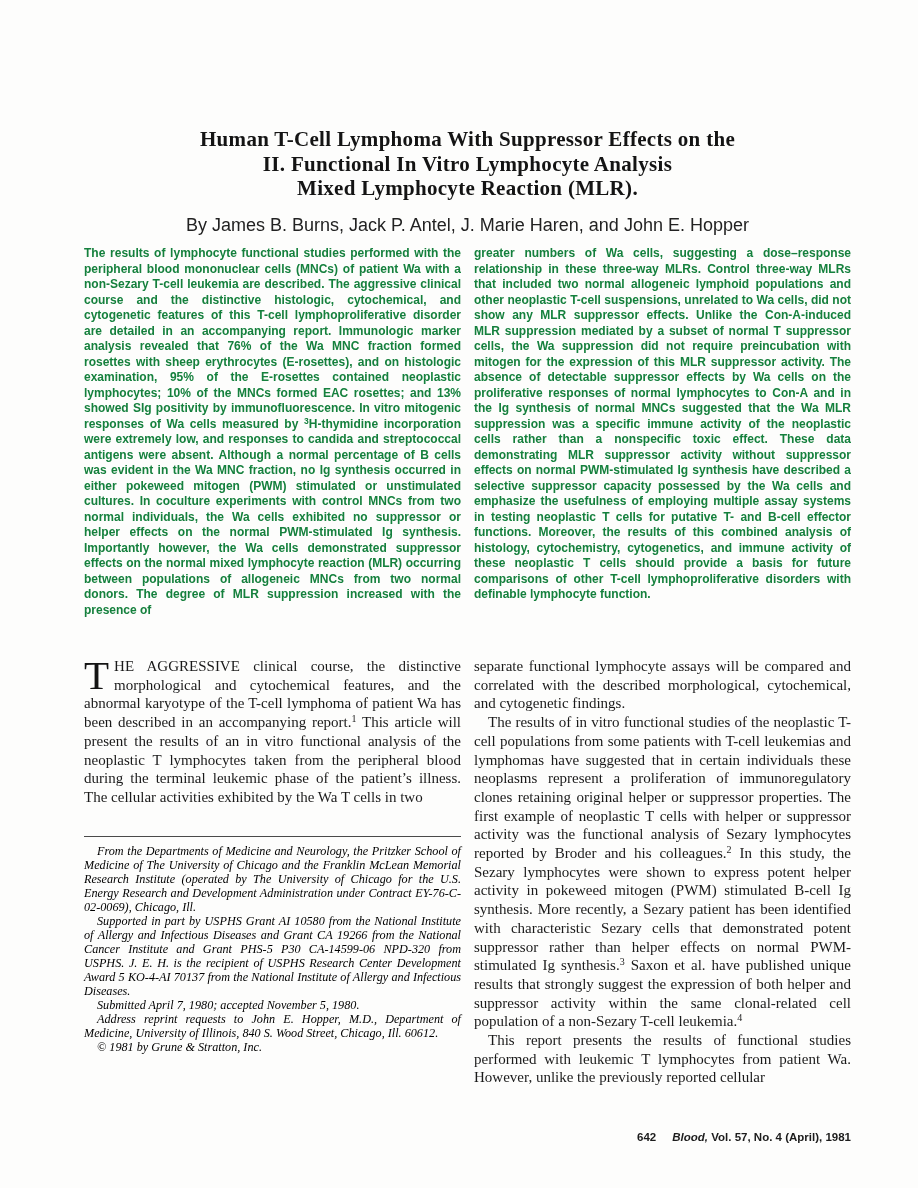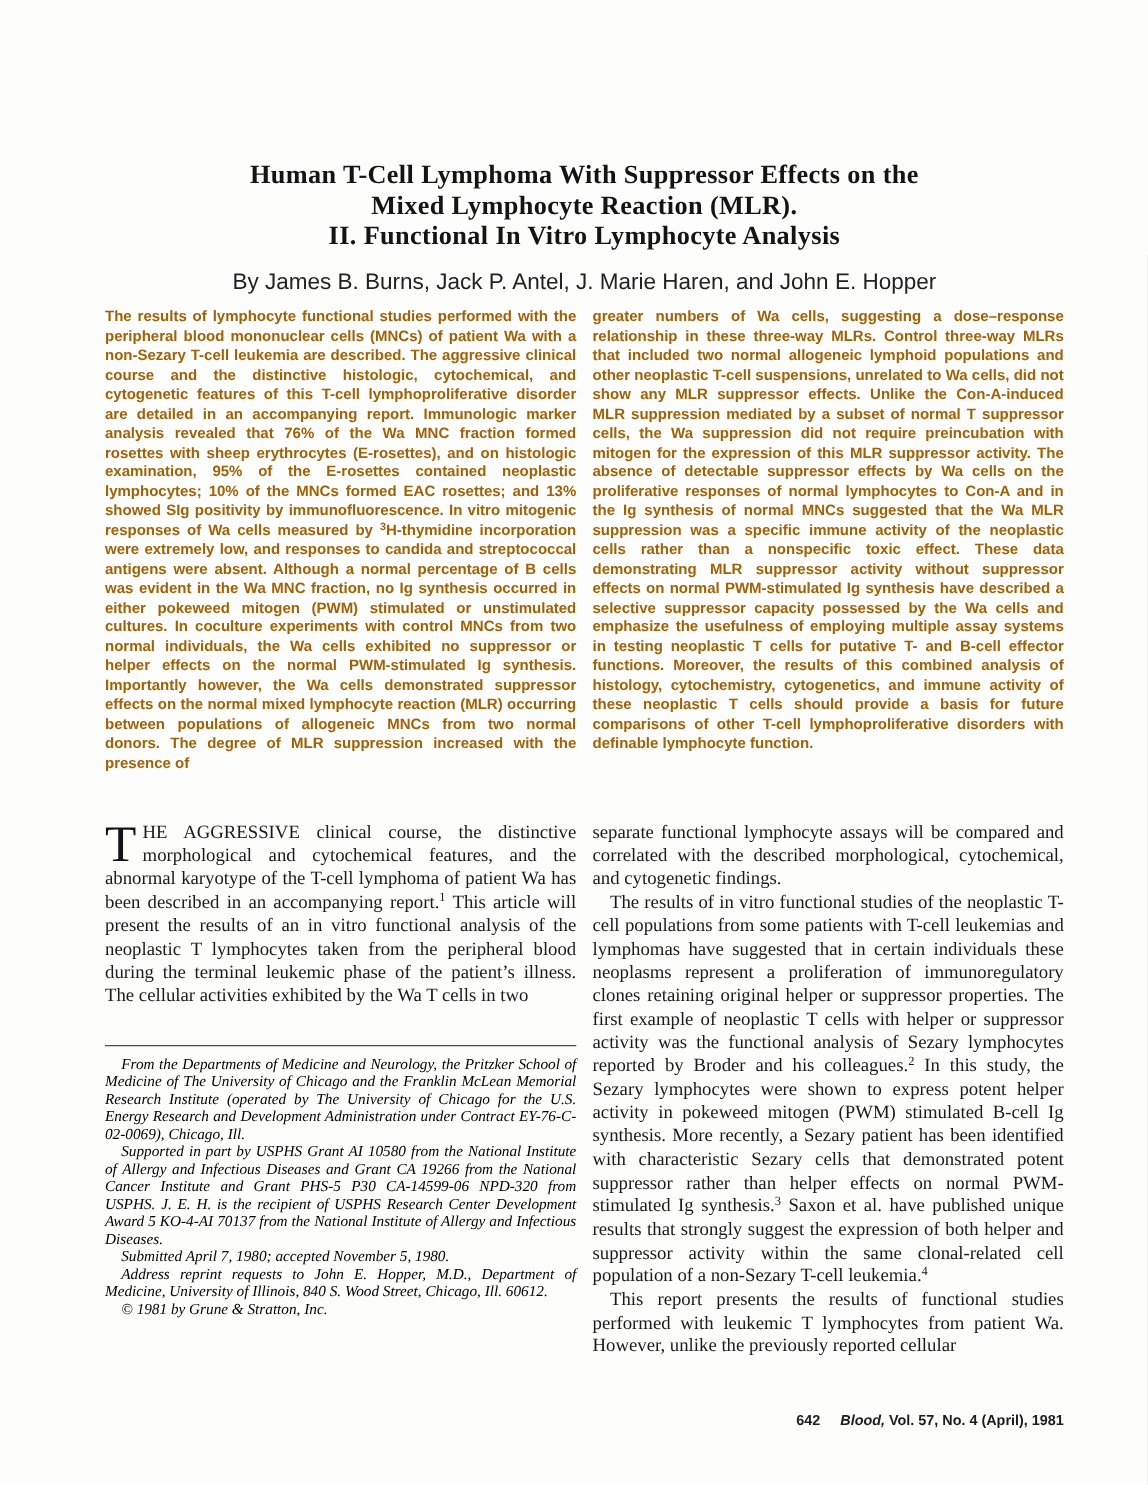--- a/index.html
+++ b/index.html
@@ -42,21 +42,21 @@
     display: flex;
     gap: 13px;
   }
   .abstract-col {
     width: 377px;
     font-family: "Liberation Sans", sans-serif;
     font-weight: 700;
     font-size: 12px;
     line-height: 15.5px;
     text-align: justify;
-    color: #a16207;
+    color: #15803d;
   }
   .abstract-col sup {
     font-size: 8.5px;
     line-height: 0;
     vertical-align: 4px;
   }
   .body-row {
     position: absolute;
     top: 657px;
     left: 84px;
@@ -118,22 +118,22 @@
   }
   .journal-italic { font-style: italic; }
 </style>
 </head>
 <body>
 
 <div class="page">
 
   <div class="header-block">
     <div class="title-line">Human T-Cell Lymphoma With Suppressor Effects on the</div>
+    <div class="title-line">II. Functional In Vitro Lymphocyte Analysis</div>
     <div class="title-line">Mixed Lymphocyte Reaction (MLR).</div>
-    <div class="title-line">II. Functional In Vitro Lymphocyte Analysis</div>
     <div class="byline">By James B. Burns, Jack P. Antel, J. Marie Haren, and John E. Hopper</div>
   </div>
 
   <div class="abstract-row">
     <div class="abstract-col"><span>The results of lymphocyte functional studies performed with the peripheral blood mononuclear cells (MNCs) of patient Wa with a non-Sezary T-cell leukemia are described. The aggressive clinical course and the distinctive histologic, cytochemical, and cytogenetic features of this T-cell lymphoproliferative disorder are detailed in an accompanying report. Immunologic marker analysis revealed that 76% of the Wa MNC fraction formed rosettes with sheep erythrocytes (E-rosettes), and on histologic examination, 95% of the E-rosettes contained neoplastic lymphocytes; 10% of the MNCs formed EAC rosettes; and 13% showed SIg positivity by immunofluorescence. In vitro mitogenic responses of Wa cells measured by </span><sup>3</sup><span>H-thymidine incorporation were extremely low, and responses to candida and streptococcal antigens were absent. Although a normal percentage of B cells was evident in the Wa MNC fraction, no Ig synthesis occurred in either pokeweed mitogen (PWM) stimulated or unstimulated cultures. In coculture experiments with control MNCs from two normal individuals, the Wa cells exhibited no suppressor or helper effects on the normal PWM-stimulated Ig synthesis. Importantly however, the Wa cells demonstrated suppressor effects on the normal mixed lymphocyte reaction (MLR) occurring between populations of allogeneic MNCs from two normal donors. The degree of MLR suppression increased with the presence of</span></div>
     <div class="abstract-col"><span>greater numbers of Wa cells, suggesting a dose–response relationship in these three-way MLRs. Control three-way MLRs that included two normal allogeneic lymphoid populations and other neoplastic T-cell suspensions, unrelated to Wa cells, did not show any MLR suppressor effects. Unlike the Con-A-induced MLR suppression mediated by a subset of normal T suppressor cells, the Wa suppression did not require preincubation with mitogen for the expression of this MLR suppressor activity. The absence of detectable suppressor effects by Wa cells on the proliferative responses of normal lymphocytes to Con-A and in the Ig synthesis of normal MNCs suggested that the Wa MLR suppression was a specific immune activity of the neoplastic cells rather than a nonspecific toxic effect. These data demonstrating MLR suppressor activity without suppressor effects on normal PWM-stimulated Ig synthesis have described a selective suppressor capacity possessed by the Wa cells and emphasize the usefulness of employing multiple assay systems in testing neoplastic T cells for putative T- and B-cell effector functions. Moreover, the results of this combined analysis of histology, cytochemistry, cytogenetics, and immune activity of these neoplastic T cells should provide a basis for future comparisons of other T-cell lymphoproliferative disorders with definable lymphocyte function.</span></div>
   </div>
 
   <div class="body-row">
     <div class="body-col">

